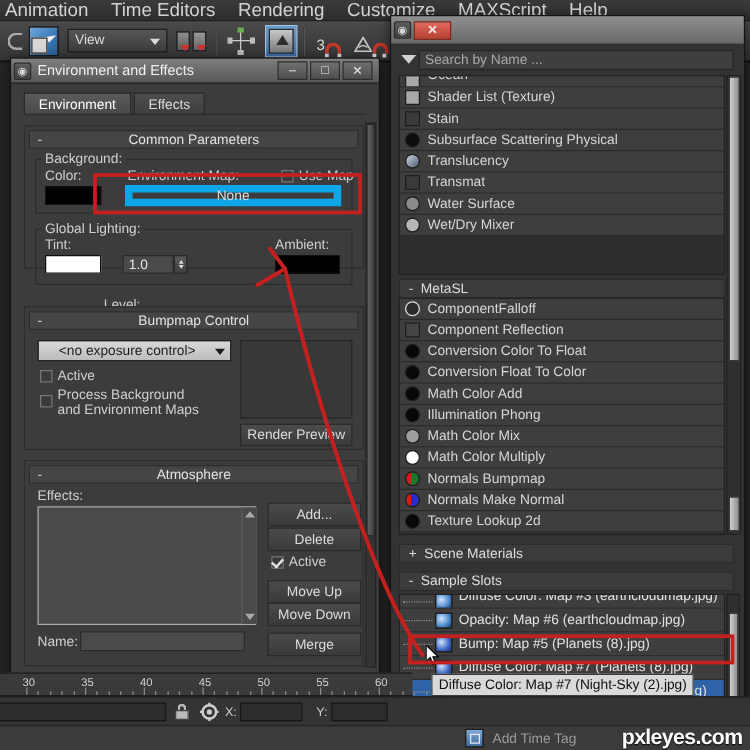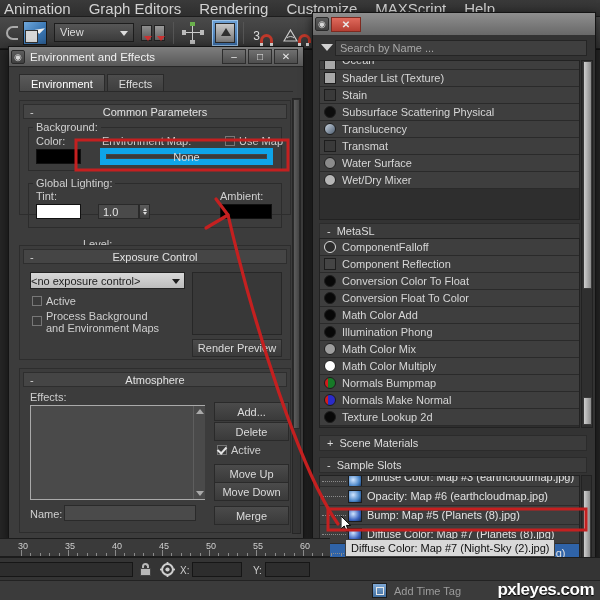--- a/index.html
+++ b/index.html
@@ -123,21 +123,21 @@
      color:#dcdcdc;font-size:11px;display:flex;align-items:center;justify-content:center;}
   .btnmax.inset{background:#3a3a3a;border:6px solid #0ea5e9;box-shadow:inset 0 0 0 1px #454545;}
   .spin{position:absolute;background:#4a4a4a;border:1px solid #2a2a2a;color:#e3e3e3;font-size:11px;
      display:flex;align-items:center;padding-left:4px;}
   .spinar{position:absolute;width:11px;background:linear-gradient(#5b5b5b,#3f3f3f);border:1px solid #2a2a2a;}
   .spinar:before{content:"";position:absolute;left:3px;top:3px;width:0;height:0;border-left:2.5px solid transparent;border-right:2.5px solid transparent;border-bottom:3px solid #ddd;}
   .spinar:after{content:"";position:absolute;left:3px;bottom:3px;width:0;height:0;border-left:2.5px solid transparent;border-right:2.5px solid transparent;border-top:3px solid #ddd;}
   .chk{position:absolute;width:10px;height:10px;background:#3a3a3a;border:1px solid #777;}
   .chk.on:after{content:"";position:absolute;left:1px;top:-1px;width:4px;height:7px;border:solid #e4e4e4;border-width:0 2px 2px 0;transform:rotate(42deg);}
   .dropdown{position:absolute;background:linear-gradient(#d8d8d8,#bdbdbd);border:1px solid #232323;
-     color:#1d1d1d;font-size:11px;display:flex;align-items:center;padding-left:0;}
+     color:#1d1d1d;font-size:11px;display:flex;align-items:center;padding-left:16px;}
   .dropdown .ar{position:absolute;right:4px;top:6px;width:0;height:0;border-left:4px solid transparent;border-right:4px solid transparent;border-top:5px solid #1d1d1d;}
   .listbox{position:absolute;background:#4a4a4a;border:1px solid #2a2a2a;}
   .panelbox{position:absolute;background:#383838;border:1px solid #272727;}
   .txtbox{position:absolute;background:#4a4a4a;border:1px solid #2a2a2a;}
   .vscroll{position:absolute;width:12px;background:#3f3f3f;border-left:1px solid #2b2b2b;}
   .vscroll .ar{position:absolute;left:2px;width:0;height:0;border-left:4px solid transparent;border-right:4px solid transparent;}
   .vscroll .up{top:3px;border-bottom:5px solid #aaa;}
   .vscroll .dn{bottom:3px;border-top:5px solid #aaa;}
 
   
@@ -177,21 +177,21 @@
 </style>
 </head>
 <body>
 
 <div id="app">
 
   <div id="viewport"></div>
 
   <div id="menubar">
     <span class="mi cut">Animation</span>
-    <span class="mi">Graph Editors</span>
+    <span class="mi">Time Editors</span>
     <span class="mi">Rendering</span>
     <span class="mi">Customize</span>
     <span class="mi">MAXScript</span>
     <span class="mi">Help</span>
   </div>
 
   <div id="toolbar">
     <div style="width:14px;height:22px;margin-left:2px;position:relative;">
       <div style="position:absolute;left:4px;top:4px;width:12px;height:14px;border:2px solid #aaa;border-right:none;border-radius:8px 0 0 8px;"></div>
     </div>
@@ -315,21 +315,21 @@
         <div class="spin" style="left:78px;top:103px;width:41px;height:15px;">1.0</div>
         <div class="spinar" style="left:119px;top:103px;height:15px;"></div>
 
         <div class="fld-lbl" style="left:200px;top:89px;">Ambient:</div>
         <div class="swatch" style="left:200px;top:103px;width:52px;height:15px;"></div>
       </div>
 
       <div class="rollout" style="top:177px;height:115px;">
         <div class="roll-head">
           <span class="mm">-</span>
-          <span class="cap">Exposure Control</span>
+          <span class="cap">Bumpmap Control</span>
         </div>
         <div class="dropdown" style="left:10px;top:26px;width:155px;height:17px;">
           <span>&lt;no exposure control&gt;</span>
           <span class="ar"></span>
         </div>
         <div class="chk" style="left:12px;top:50px;"></div>
         <div class="fld-lbl" style="left:26px;top:49px;">Active</div>
         <div class="chk" style="left:12px;top:70px;"></div>
         <div class="fld-lbl" style="left:26px;top:64px;">Process Background</div>
         <div class="fld-lbl" style="left:26px;top:76px;">and Environment Maps</div>

